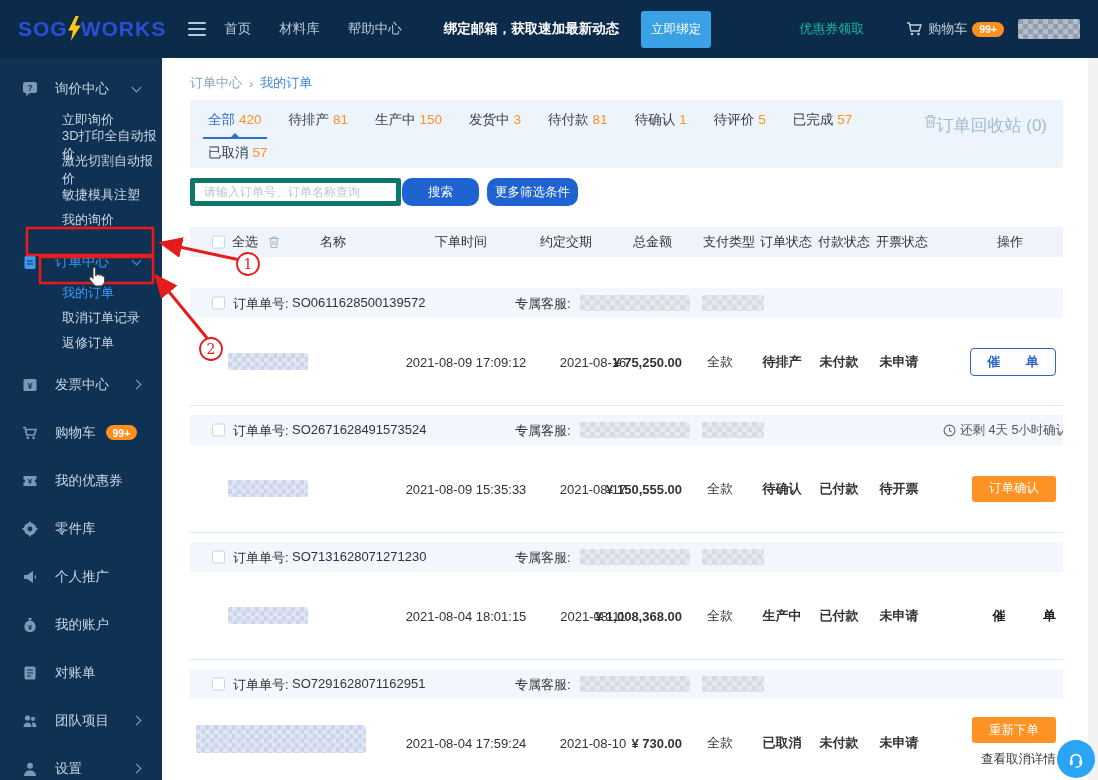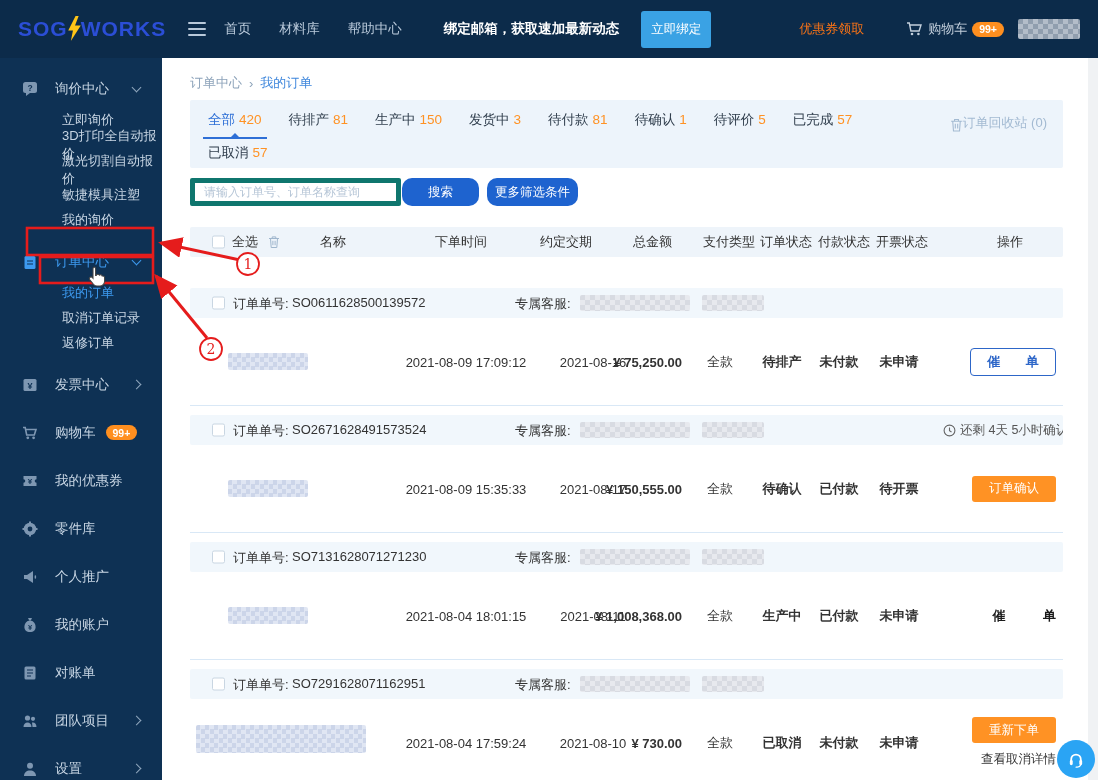--- a/index.html
+++ b/index.html
@@ -10,21 +10,21 @@
   #navbar { position:absolute; left:0; top:0; width:1098px; height:58px; background:#0c2b4a; display:flex; align-items:center; z-index:5; }
   #logo { display:flex; align-items:center; margin-left:18px; font-weight:bold; font-size:21px; color:#2b4ed6; letter-spacing:1px; }
   #logo svg { margin:0 -1px 2px -1px; }
   #hamburger { margin-left:22px; width:18px; display:flex; flex-direction:column; gap:3.5px; cursor:pointer; }
   #hamburger i { display:block; height:2.5px; background:#b9c9da; border-radius:1px; }
   #nav-menu { display:flex; gap:28px; margin-left:18px; }
   .nav-link { color:#b9c9da; font-size:13.5px; cursor:pointer; }
   #nav-notice { color:#fff; font-weight:bold; font-size:13.5px; margin-left:42px; }
   #bind-btn { margin-left:22px; background:#3aa2e4; color:#fff; border:none; border-radius:3px; font-size:12.5px; height:37px; padding:0 10px; cursor:pointer; }
   #nav-right { margin-left:auto; margin-right:18px; display:flex; align-items:center; gap:14px; }
-  #coupon-link { color:#f97316; font-size:13px; cursor:pointer; margin-right:28px; }
+  #coupon-link { color:#14b8a6; font-size:13px; cursor:pointer; margin-right:28px; }
   #cart-area { display:flex; align-items:center; gap:5px; cursor:pointer; }
   #cart-label { color:#c3cfdc; font-size:13px; }
   .badge-orange { background:#ff8f1f; color:#fff; font-weight:bold; font-size:10.5px; border-radius:9px; padding:1.5px 7px; }
   .blur { border-radius:2px; background:repeating-conic-gradient(#e7e9ee 0% 25%, #d8dbe2 0% 50%) 0 0/10px 10px; }
   .blur-dark { border-radius:2px; background:repeating-conic-gradient(#c6cdd7 0% 25%, #9fabb9 0% 50%) 0 0/10px 10px; opacity:.9; }
   .blur-blue { border-radius:2px; background:repeating-conic-gradient(#e0e6f3 0% 25%, #ccd5e9 0% 50%) 0 0/9px 9px; }
   #user-blur { width:62px; height:20px; }
 
   
   #sidebar { position:absolute; left:0; top:58px; width:162px; height:722px; background:#0e3154; padding-top:12px; z-index:4; }
@@ -49,21 +49,21 @@
 
   #tabs-panel { position:absolute; left:28px; top:42px; width:873px; height:68px; background:#edf4fb; border-radius:2px; }
   .tabs-row { position:absolute; left:18px; display:flex; gap:27px; }
   #tabs-row1 { top:11px; }
   #tabs-row2 { top:44px; }
   .tab { position:relative; font-size:13.5px; color:#2f3d4c; cursor:pointer; padding-bottom:13px; white-space:nowrap; }
   .tab .cnt { color:#ff9224; margin-left:4px; }
   .tab.active { color:#2e6fd6; }
   .tab.active::after { content:''; position:absolute; left:-5px; right:-5px; bottom:3px; height:2px; background:#2e6fd6; }
   .tab.active::before { content:''; position:absolute; left:50%; margin-left:-4px; bottom:5px; border-left:4px solid transparent; border-right:4px solid transparent; border-bottom:4px solid #2e6fd6; }
-  #recycle-bin { position:absolute; right:16px; top:14px; display:flex; align-items:flex-end; color:#a3bad2; font-size:13px; cursor:pointer; }
+  #recycle-bin { position:absolute; right:16px; top:14px; display:flex; align-items:flex-start; color:#a3bad2; font-size:17px; cursor:pointer; }
 
   #search-row { position:absolute; left:28px; top:120px; height:28px; }
   #search-input { position:absolute; left:0; top:0; width:211px; height:28px; border:5px solid #0f766e; border-radius:2px; padding:0 9px; font-size:12px; color:#333; font-family:inherit; }
   #search-input::placeholder { color:#b5c5d6; }
   .btn-primary { position:absolute; top:0; height:28px; background:#1e63cf; color:#fff; border:none; border-radius:10px; font-size:12.5px; cursor:pointer; font-family:inherit; }
   #search-btn { left:212px; width:77px; }
   #filter-btn { left:297px; width:91px; }
 
   #table-header { position:absolute; left:28px; top:169px; width:873px; height:30px; background:#eef4fa; border-radius:2px; }
   #table-header .cell, .order-body .cell { position:absolute; top:50%; transform:translateY(-50%); font-size:13px; color:#333; white-space:nowrap; }

